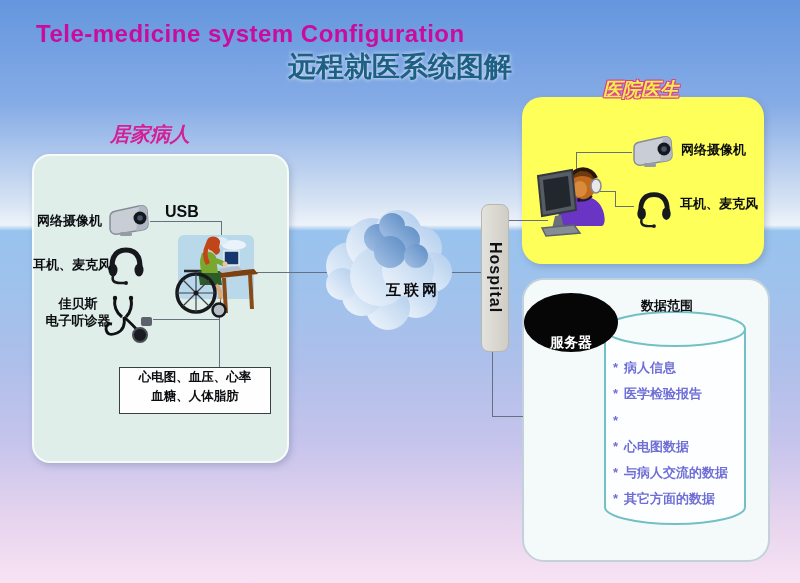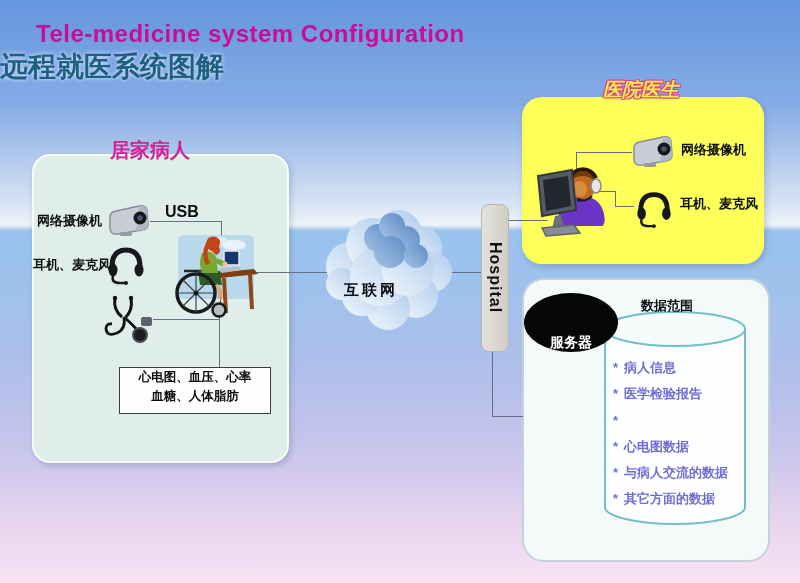--- a/index.html
+++ b/index.html
@@ -11,47 +11,47 @@
       #98c3ee 39.6%, #9fc2ec 50%, #adbfea 62%, #c6c4ec 76%,
       #e6d4ee 89%, #f8e2f4 100%);
   }
   .abs{position:absolute;}
   .line{position:absolute;background:#667080;z-index:2;}
   .lbl{position:absolute;font-weight:bold;color:#0c0d10;font-size:13px;white-space:nowrap;z-index:4;}
   .preline{white-space:pre-line;}
   .center{text-align:center;}
   #title{top:20px;left:0;width:800px;text-align:left;font-size:24px;font-weight:bold;
     color:#cb0b99;letter-spacing:.5px;z-index:4;padding-left:36px;}
-  #subtitle{top:48px;left:0;width:800px;font-size:28px;font-weight:bold;
+  #subtitle{top:48px;left:0;width:800px;text-align:center;font-size:28px;font-weight:bold;
     color:#1e6084;text-shadow:0 0 4px rgba(255,255,255,.85);z-index:4;}
   .panel{position:absolute;z-index:1;}
   #patient-panel{left:32px;top:154px;width:253px;height:305px;background:#e0eee9;
     border:2px solid rgba(255,255,255,.75);border-radius:18px;box-shadow:2px 3px 6px rgba(60,80,120,.25);}
-  #patient-label{left:110px;top:121px;font-size:20px;color:#d41f96;margin-top:16px;}
+  #patient-label{left:110px;top:121px;font-size:20px;font-style:italic;color:#d41f96;}
   #usb-label{left:165px;top:203px;font-size:16px;}
   #meas-box{left:119px;top:367px;width:150px;height:45px;background:#fdfefd;border:1.5px solid #3a3f45;
     z-index:3;display:flex;align-items:flex-start;justify-content:center;}
   #meas-box .lbl{position:static;line-height:1.5;font-size:12.5px;text-align:center;}
   #doctor-panel{left:522px;top:97px;width:242px;height:167px;background:#feff58;border-radius:20px;
     box-shadow:2px 3px 6px rgba(60,80,120,.25);}
   #doctor-label{left:603px;top:77px;font-size:19px;font-style:italic;color:#f2ee4e;
     text-shadow:-1px -1px 0 #e23a8e,1px -1px 0 #e23a8e,-1px 1px 0 #e23a8e,1px 1px 0 #e23a8e;}
   #data-panel{left:522px;top:278px;width:244px;height:280px;background:#f4fafa;
     border:2px solid #c3d2da;border-radius:22px;}
   #data-title{left:602px;top:297px;width:130px;text-align:center;font-size:13px;}
   #server-oval{left:524px;top:293px;width:94px;height:59px;background:#060606;border-radius:50%;
     z-index:4;display:flex;align-items:flex-end;justify-content:center;color:#fff;
     font-weight:bold;font-size:14px;}
   #hospital-bar{left:481px;top:204px;width:26px;height:146px;z-index:3;
     background:linear-gradient(90deg,#e4e2dc,#cfcdc5);border:1px solid #b9b7ae;border-radius:8px;
     display:flex;align-items:center;justify-content:center;}
   #hospital-bar span{writing-mode:vertical-lr;font-weight:bold;font-size:16px;color:#101114;letter-spacing:1px;}
   #cloud-svg{left:320px;top:196px;z-index:3;}
   #internet-en{left:342px;top:254px;width:100px;text-align:center;font-size:17px;z-index:4;}
-  #internet-zh{left:344px;top:281px;width:96px;text-align:left;font-size:15px;letter-spacing:3px;z-index:4;}
+  #internet-zh{left:344px;top:281px;width:96px;text-align:right;font-size:15px;letter-spacing:3px;z-index:4;}
   .icon{position:absolute;z-index:3;}
   #cyl-svg{left:601px;top:307px;z-index:2;}
   #data-list{left:613px;top:360px;width:136px;z-index:4;}
   .data-item{display:flex;gap:6px;margin-bottom:10px;color:#6e6ed6;font-weight:bold;
     font-size:13px;line-height:1.25;}
   .data-item .bullet{flex:0 0 auto;}
 </style>
 </head>
 <body>
 
@@ -75,20 +75,22 @@
   <div class="line" style="left:576px;top:152px;width:1px;height:20px"></div>
   <div class="line" style="left:576px;top:152px;width:56px;height:1px"></div>
   <div class="line" style="left:597px;top:191px;width:19px;height:1px"></div>
   <div class="line" style="left:615px;top:191px;width:1px;height:16px"></div>
   <div class="line" style="left:615px;top:206px;width:19px;height:1px"></div>
 
   <div id="patient-label" class="lbl">居家病人</div>
   <div class="lbl" style="left:37px;top:212px">网络摄像机</div>
   <div id="usb-label" class="lbl">USB</div>
   <div class="lbl" style="left:33px;top:256px">耳机、麦克风</div>
+  <div class="lbl preline center" style="left:30px;top:296px;width:96px;line-height:1.3">佳贝斯
+电子听诊器</div>
   <div id="meas-box" class="abs">
     <span class="lbl preline">心电图、血压、心率
 血糖、人体脂肪</span>
   </div>
 
   <svg class="icon" style="left:106px;top:202px" width="46" height="36" viewBox="0 0 46 36">
     <path d="M4 15 Q4 10 10 9 L33 4 Q40 3 41 8 L42 22 Q42 27 36 28 L12 32 Q5 33 4 27 Z" fill="#c9ced6" stroke="#878d98" stroke-width="1.5"></path>
     <path d="M33 4 Q40 3 41 8 L42 22 Q42 27 36 28 L30 29 Z" fill="#b2b8c3"></path>
     <circle cx="34" cy="16" r="6.5" fill="#14171c"></circle>
       <circle cx="34" cy="16" r="2.8" fill="#46566e"></circle>

